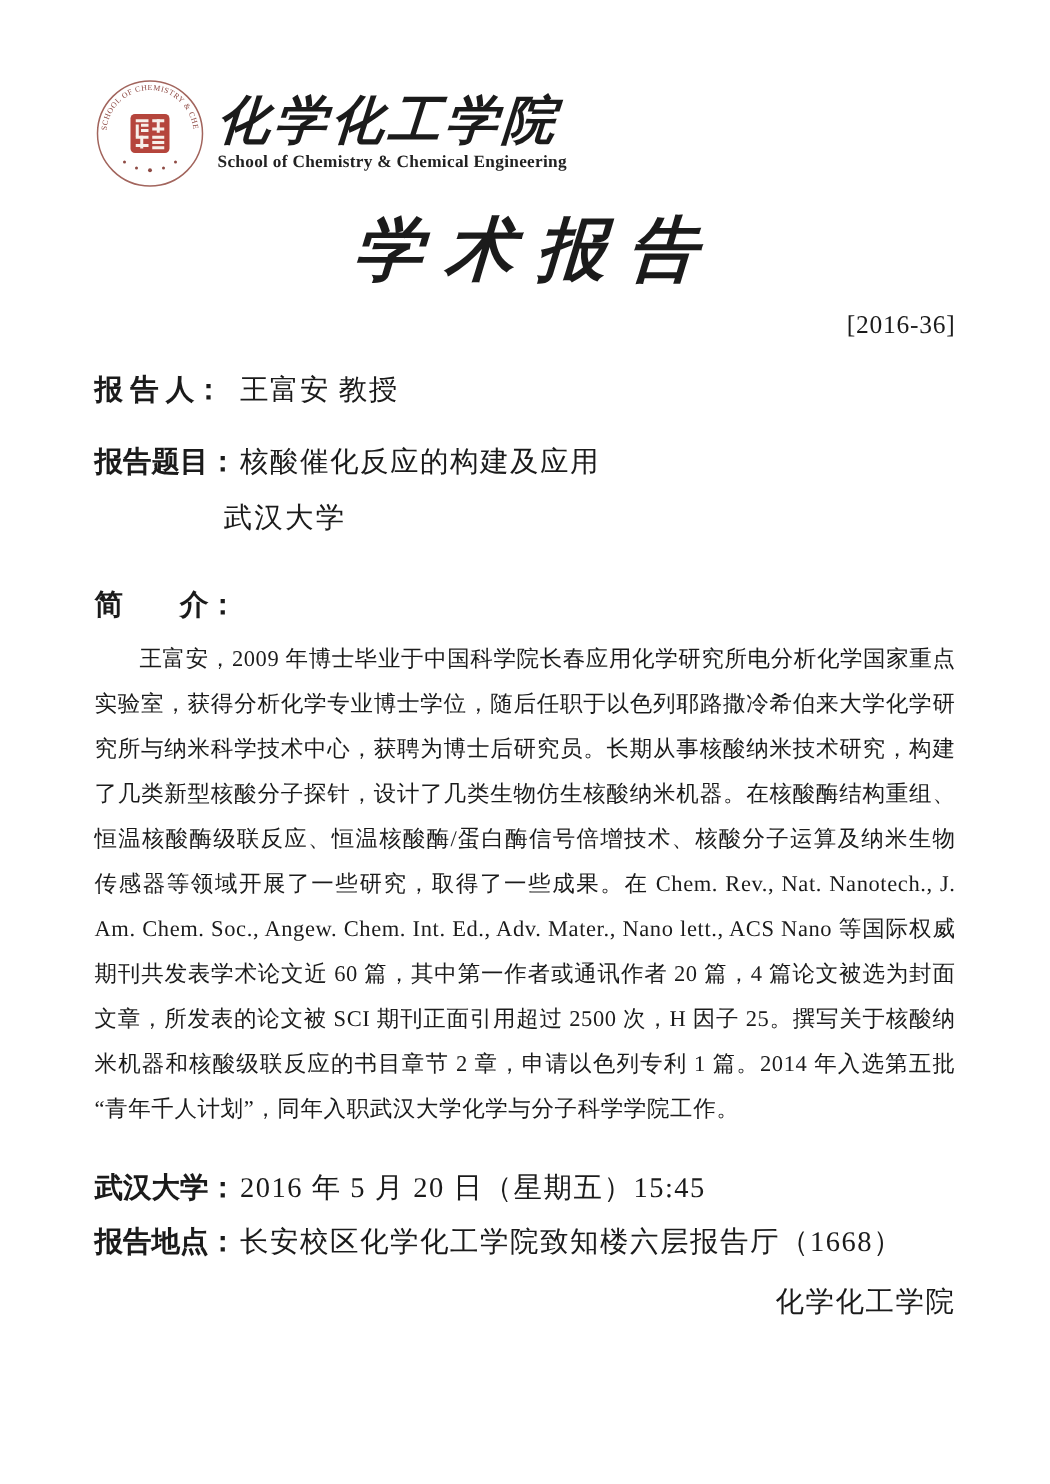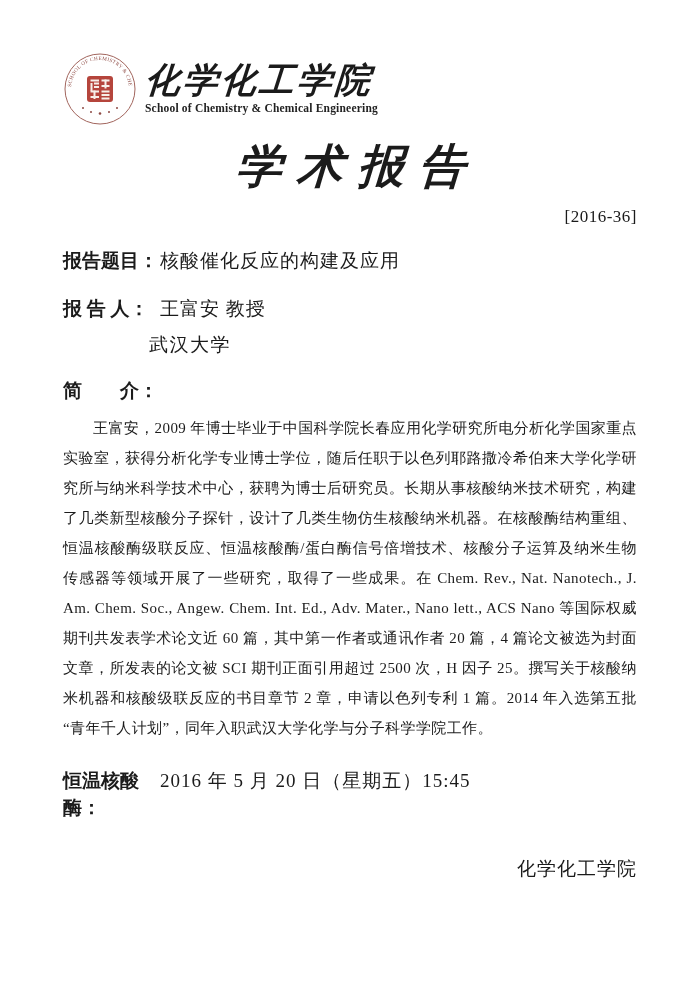--- a/index.html
+++ b/index.html
@@ -65,21 +65,21 @@
     width: 97px;
     font-weight: bold;
     vertical-align: top;
   }
   .field-value { letter-spacing: 1px; }
   .affiliation {
     margin-left: 86px;
     font-size: 19px;
     letter-spacing: 1.5px;
     margin-top: -12px;
-    margin-bottom: 20px;
+    margin-bottom: 32px;
   }
 
   
   .intro-label-row { font-size: 19px; font-weight: bold; }
   .intro-paragraph {
     margin: 9px 0 0 0;
     font-size: 15px;
     line-height: 30px;
     text-align: justify;
     text-indent: 2em;
@@ -148,34 +148,37 @@
     </div>
   </div>
 
   <div class="title-row">
     <span class="page-title">学术报告</span>
   </div>
   <div class="issue-row">[2016-36]</div>
 
   <div class="fields">
     <div class="field-row">
-      <span class="field-label">报告题目：</span><span class="field-value">核酸催化反应的构建及应用</span>
+      <span class="field-label">报 告 人：</span><span class="field-value">王富安 教授</span>
     </div>
     <div class="field-row">
-      <span class="field-label">报 告 人：</span><span class="field-value">王富安 教授</span>
+      <span class="field-label">报告题目：</span><span class="field-value">核酸催化反应的构建及应用</span>
     </div>
     <div class="affiliation">武汉大学</div>
   </div>
 
   <div class="intro-label-row">简　　介：</div>
   <p class="intro-paragraph">王富安，2009 年博士毕业于中国科学院长春应用化学研究所电分析化学国家重点实验室，获得分析化学专业博士学位，随后任职于以色列耶路撒冷希伯来大学化学研究所与纳米科学技术中心，获聘为博士后研究员。长期从事核酸纳米技术研究，构建了几类新型核酸分子探针，设计了几类生物仿生核酸纳米机器。在核酸酶结构重组、恒温核酸酶级联反应、恒温核酸酶/蛋白酶信号倍增技术、核酸分子运算及纳米生物传感器等领域开展了一些研究，取得了一些成果。在 Chem. Rev., Nat. Nanotech., J. Am. Chem. Soc., Angew. Chem. Int. Ed., Adv. Mater., Nano lett., ACS Nano 等国际权威期刊共发表学术论文近 60 篇，其中第一作者或通讯作者 20 篇，4 篇论文被选为封面文章，所发表的论文被 SCI 期刊正面引用超过 2500 次，H 因子 25。撰写关于核酸纳米机器和核酸级联反应的书目章节 2 章，申请以色列专利 1 篇。2014 年入选第五批“青年千人计划”，同年入职武汉大学化学与分子科学学院工作。</p>
 
   <div class="when-where">
     <div class="field-row">
-      <span class="field-label">恒温核酸酶：</span><span class="field-value">2016 年 5 月 20 日（星期五）15:45</span>
+      <span class="field-label">武汉大学：</span><span class="field-value">2016 年 5 月 20 日（星期五）15:45</span>
+    </div>
+    <div class="field-row">
+      <span class="field-label">报告地点：</span><span class="field-value">长安校区化学化工学院致知楼六层报告厅（1668）</span>
     </div>
   </div>
 
   <div class="footer">
     <div>化学化工学院</div>
   </div>
 
 </div>
 
 </body></html>

